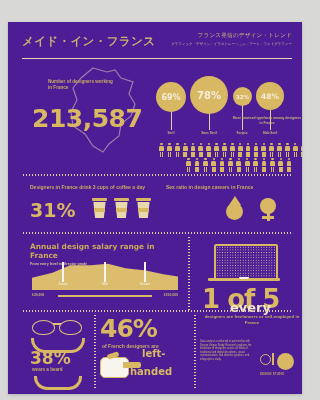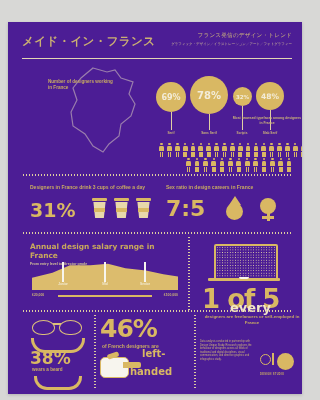--- a/index.html
+++ b/index.html
@@ -151,20 +151,21 @@
     </div>
   </div>
   <div class="rule"></div>
 
   <div class="mapwrap">
     <svg viewBox="0 0 78 92" width="78" height="92">
       <path d="M30 4 L44 8 L52 6 L58 14 L70 18 L66 30 L72 40 L68 52 L58 60 L56 72 L46 80 L40 88 L30 82 L22 70 L10 62 L8 48 L14 36 L10 24 L18 14 Z" fill="none" stroke="#e6dcc4" stroke-width="1.2"></path>
     </svg>
   </div>
   <div class="b1-cap">Number of designers working in France</div>
+  <div class="bignum">213,587</div>
 
   <div class="circles">
     <div class="circ c0">69%</div>
     <div class="circ c1">78%</div>
     <div class="circ c2">32%</div>
     <div class="circ c3">48%</div>
 
     <div class="clead" style="left:15px;top:38px;height:18px;"></div>
     <div class="clead" style="left:53px;top:40px;height:16px;"></div>
     <div class="clead" style="left:86px;top:32px;height:24px;"></div>
@@ -391,21 +392,20 @@
         <span class="band"></span>
       </div>
     <div class="cup">
         <span class="lid"></span>
         <span class="body"></span>
         <span class="band"></span>
       </div>
   </div>
 
   <div class="b2r cap">Sex ratio in design careers in France</div>
-  <div class="ratio">7:5</div>
   <div class="sym male">
     <span class="mcirc"></span>
       <span class="marrow"></span>
   </div>
   <div class="sym female">
     <span class="fcirc"></span>
       <span class="fstem"></span>
       <span class="fcross"></span>
   </div>
 

